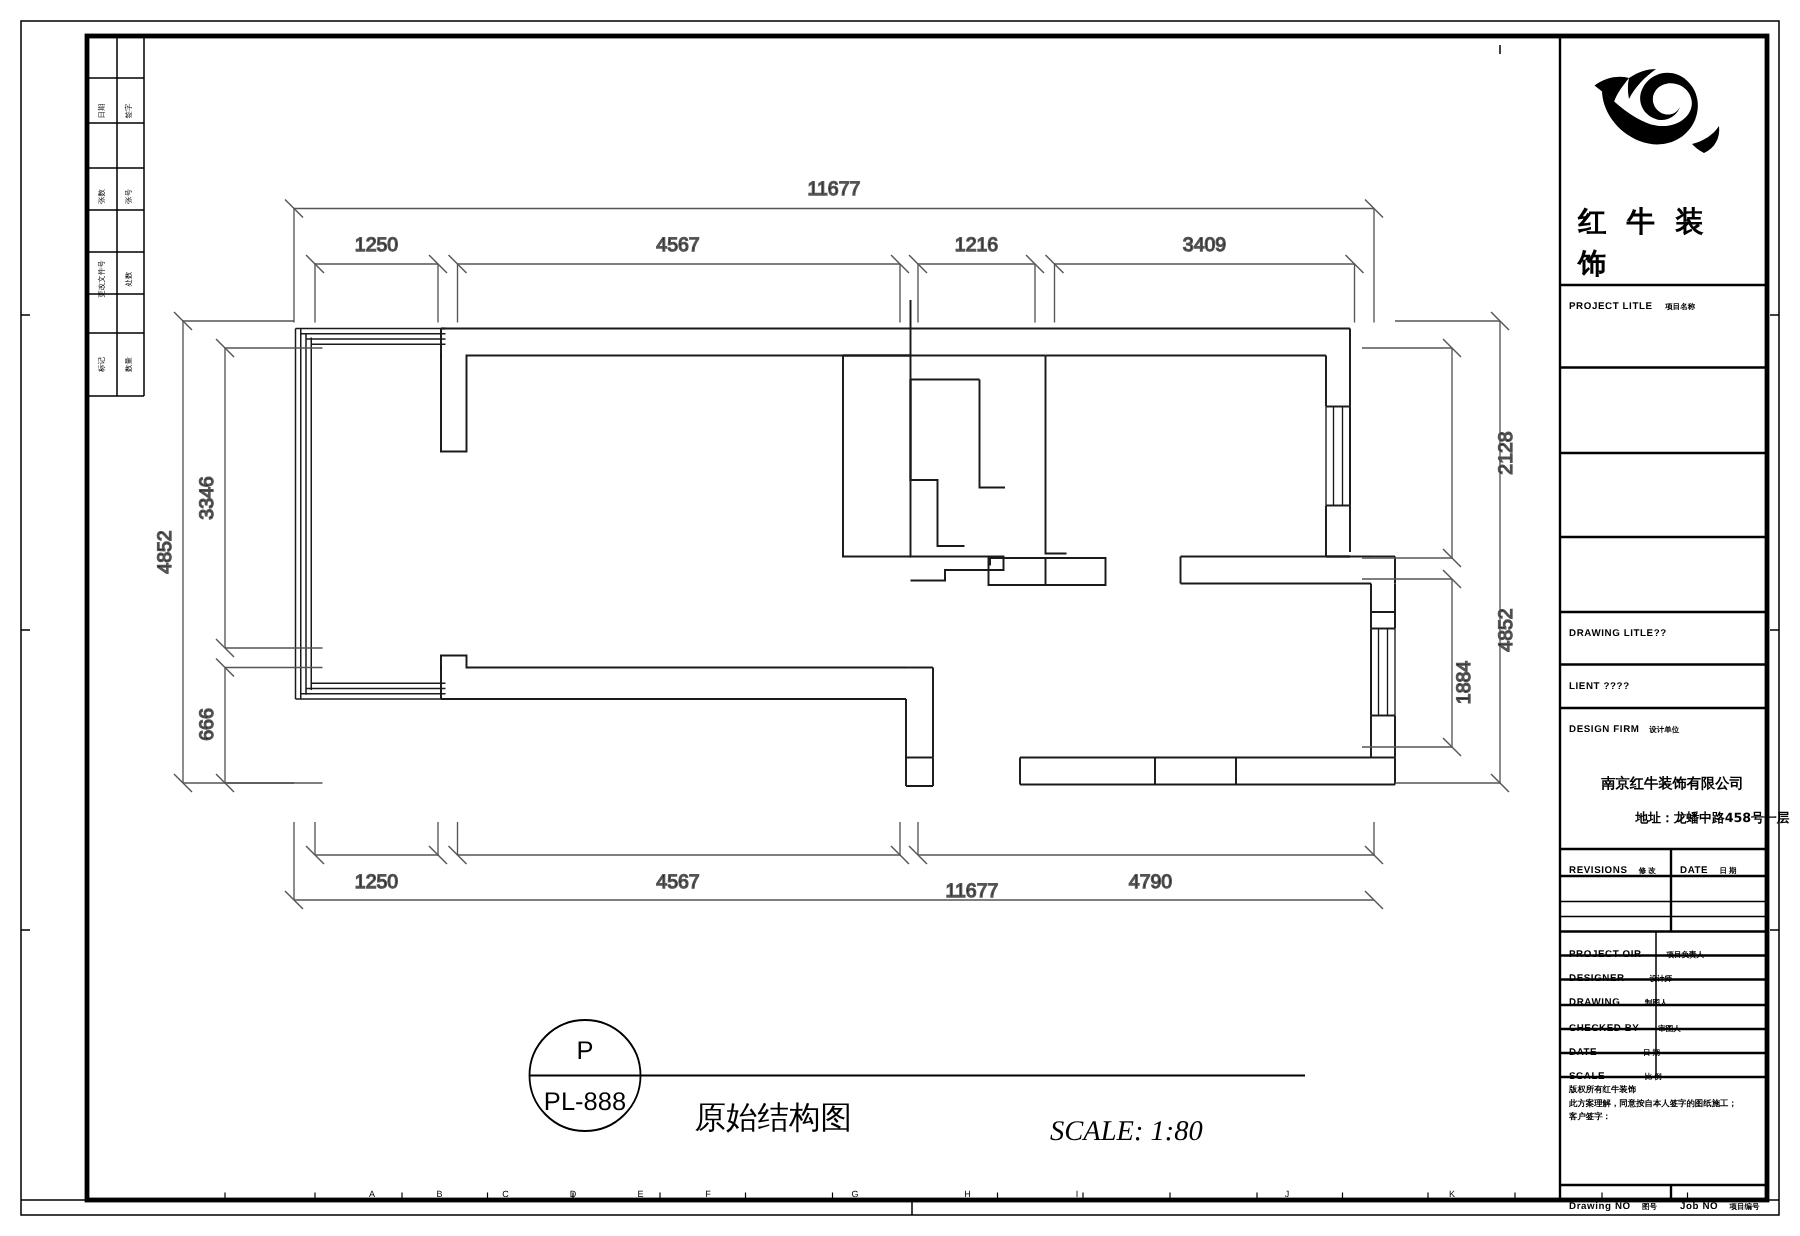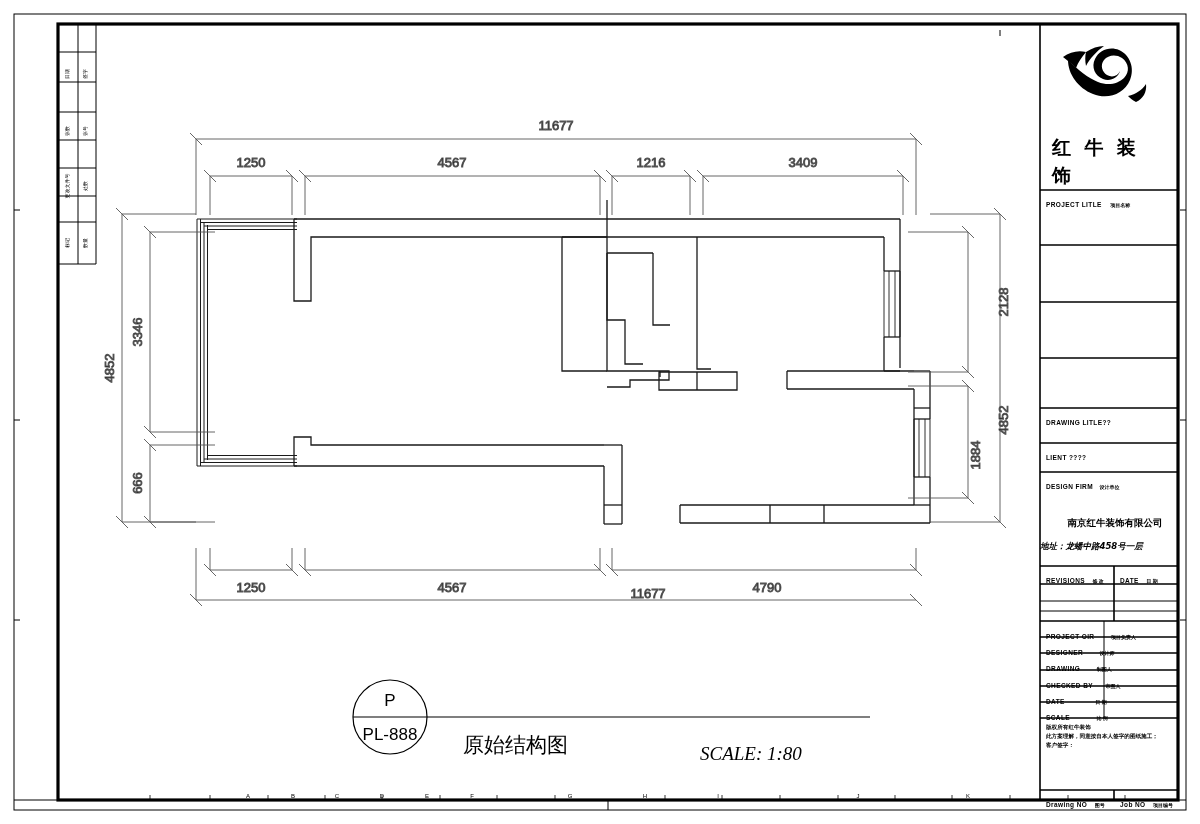--- a/index.html
+++ b/index.html
@@ -421,21 +421,21 @@
 </div>
 
 <div class="tb-cell" style="left:1046px;top:475px;">
   <span class="tb-label">DESIGN FIRM</span>
   <span class="tb-sub" style="margin-left:2px;">设计单位</span>
 </div>
 
 <div class="tb-cell" style="left:1040px;top:512px;width:138px;text-align:center;padding-left:12px;">
   <span class="cn-co">南京红牛装饰有限公司</span>
 </div>
-<div class="tb-cell" style="left:1040px;top:535px;width:153px;text-align:left;font-style:italic;">
+<div class="tb-cell" style="left:1040px;top:535px;width:153px;text-align:right;">
   <span class="cn-ad">地址：龙蟠中路458号一层</span>
 </div>
 
 <div class="tb-cell" style="left:1046px;top:569px;">
   <span class="tb-label">REVISIONS</span>
   <span class="tb-sub" style="margin-left:3px;">修 改</span>
 </div>
 <div class="tb-cell" style="left:1120px;top:569px;">
   <span class="tb-label">DATE</span>
   <span class="tb-sub" style="margin-left:3px;">日 期</span>

